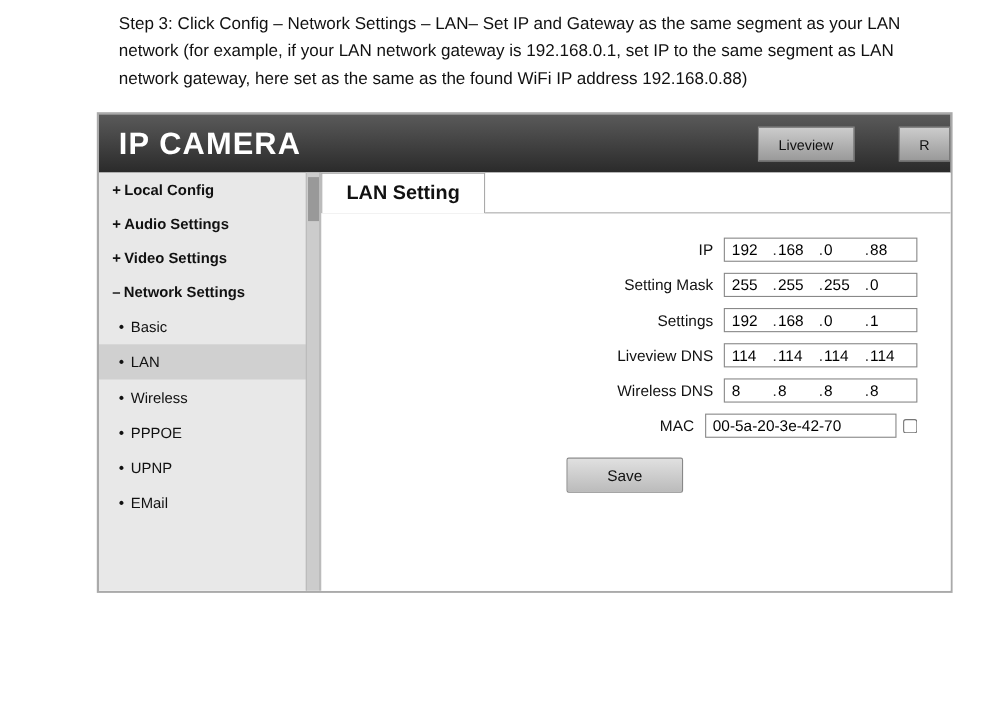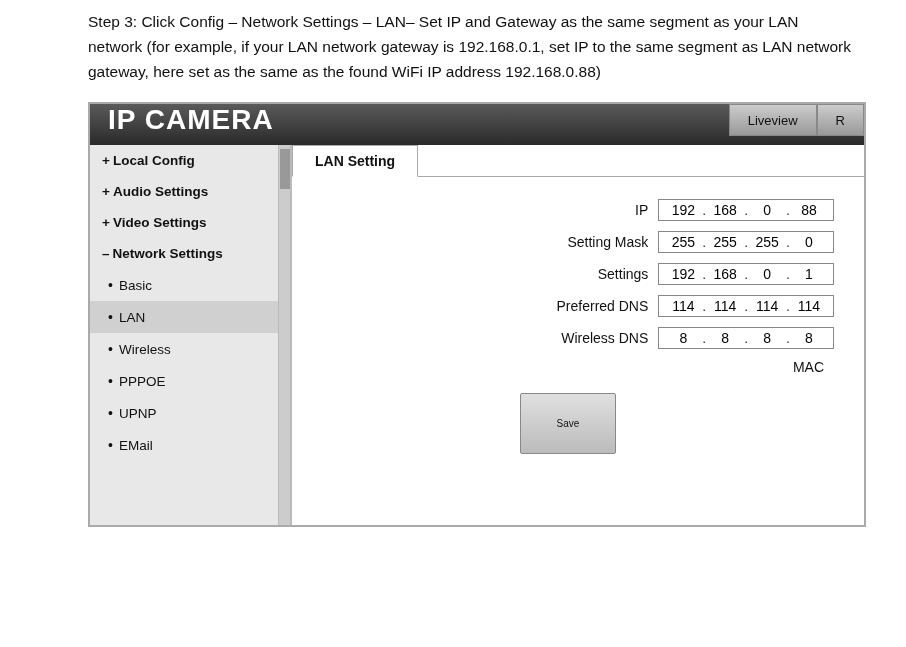--- a/index.html
+++ b/index.html
@@ -11,56 +11,58 @@
       width: 906px;
       min-height: 647px;
       padding: 10px 0 0 0;
     }
 
     .intro-text {
       padding: 0 50px 18px 88px;
       font-size: 15.5px;
       line-height: 1.6;
       color: #111;
+      margin-left: 20px;
     }
 
     
     .camera-panel {
       margin: 0 40px 0 88px;
       border: 2px solid #aaa;
       background: #fff;
       min-height: 420px;
     }
 
     
     .camera-header {
       background: linear-gradient(to bottom, #5a5a5a 0%, #2a2a2a 100%);
       display: flex;
-      align-items: flex-start;
-      height: 41px;
-      padding: 0 0 0 18px;
+      align-items: flex-end;
+      height: 53px;
+      padding: 0 0 10px 18px;
     }
     .camera-title {
       font-size: 28px;
       font-weight: bold;
       color: #fff;
       letter-spacing: 1px;
     }
     .camera-nav {
       margin-left: auto;
       display: flex;
     }
     .nav-btn {
       background: linear-gradient(to bottom, #ccc 0%, #999 100%);
       color: #111;
       border: 1px solid #888;
       padding: 6px 18px;
       font-size: 13px;
       cursor: pointer;
       height: 32px;
+      margin-left: 40px;
     }
 
     
     .camera-body {
       display: flex;
       background: #fff;
     }
 
     
     .sidebar {
@@ -132,21 +134,21 @@
     
     .tab-bar {
       display: flex;
       border-bottom: 1px solid #aaa;
     }
     .tab {
       background: linear-gradient(to bottom, #e0e0e0 0%, #c8c8c8 100%);
       border: 1px solid #aaa;
       border-bottom: none;
       padding: 7px 22px;
-      font-size: 14px;
+      font-size: 18px;
       font-weight: bold;
       color: #111;
       cursor: pointer;
       margin-bottom: -1px;
     }
     .tab.active {
       background: #fff;
       border-bottom: 1px solid #fff;
       z-index: 1;
     }
@@ -174,21 +176,21 @@
       border: 1px solid #888;
       background: #fff;
       padding: 2px 6px;
       font-size: 14px;
     }
     .ip-input input {
       width: 36px;
       border: none;
       outline: none;
       font-size: 14px;
-      text-align: center;
+      text-align: left;
       background: transparent;
     }
     .ip-dot {
       color: #333;
       font-size: 14px;
       padding: 0 1px;
     }
     .mac-input {
       border: 1px solid #888;
       background: #fff;
@@ -220,22 +222,22 @@
 
     
     .save-row {
       display: flex;
       justify-content: center;
       margin-top: 18px;
     }
     .save-btn {
       background: linear-gradient(to bottom, #e0e0e0 0%, #bbb 100%);
       border: 1px solid #888;
-      padding: 24px 36px;
-      font-size: 10px;
+      padding: 7px 36px;
+      font-size: 14px;
       cursor: pointer;
       color: #111;
       border-radius: 2px;
     }
   </style>
 </head>
 <body>
 
 <div class="intro-text">
   <span>Step 3: Click Config – Network Settings – LAN– Set IP and Gateway as the same segment as your LAN network (for example, if your LAN network gateway is 192.168.0.1, set IP to the same segment as LAN network gateway, here set as the same as the found WiFi IP address 192.168.0.88)</span>
@@ -330,21 +332,21 @@
             <span class="ip-dot">.</span>
             <input type="text" value="168" style="">
             <span class="ip-dot">.</span>
             <input type="text" value="0" style="">
             <span class="ip-dot">.</span>
             <input type="text" value="1" style="">
           </div>
         </div>
 
         <div class="form-row">
-          <span class="form-label">Preferred DNS</span>
+          <span class="form-label">Liveview DNS</span>
           <div class="ip-input">
             <input type="text" value="114" style="">
             <span class="ip-dot">.</span>
             <input type="text" value="114" style="">
             <span class="ip-dot">.</span>
             <input type="text" value="114" style="">
             <span class="ip-dot">.</span>
             <input type="text" value="114" style="">
           </div>
         </div>
@@ -357,20 +359,26 @@
             <input type="text" value="8" style="">
             <span class="ip-dot">.</span>
             <input type="text" value="8" style="">
             <span class="ip-dot">.</span>
             <input type="text" value="8" style="">
           </div>
         </div>
 
         <div class="form-row">
           <span class="form-label">MAC</span>
+          <div class="mac-row">
+            <div class="mac-input">
+              <input type="text" value="00-5a-20-3e-42-70" style="">
+            </div>
+            <input type="checkbox" class="mac-check" style="">
+          </div>
         </div>
 
         <div class="save-row">
           <button class="save-btn">Save</button>
         </div>
       </div>
     </div>
   </div>
 </div>
 

